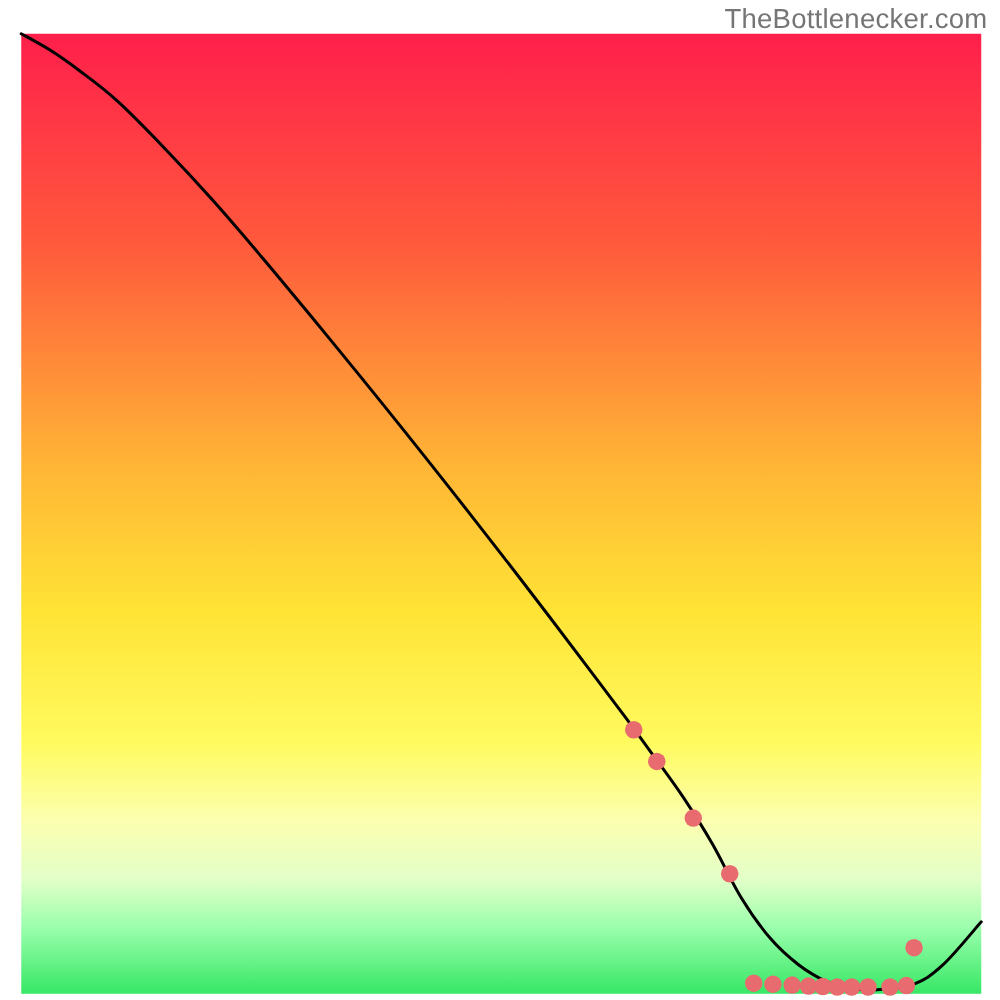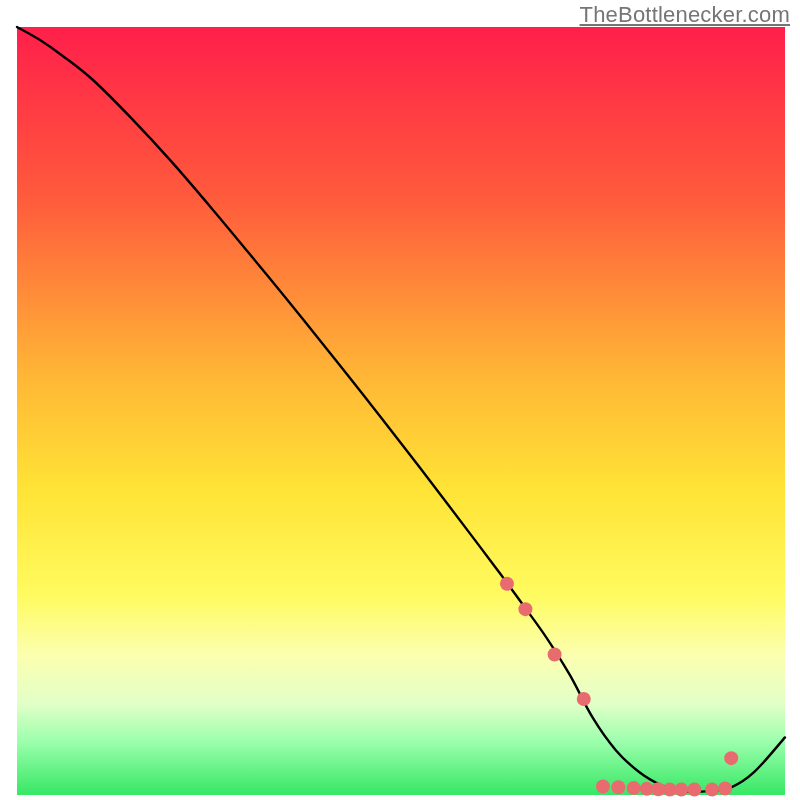--- a/index.html
+++ b/index.html
@@ -6,21 +6,20 @@
   html, body { width: 800px; height: 800px; overflow: hidden; background: #fff; }
   .wrap { position: relative; width: 800px; height: 800px; }
   .attribution {
     position: absolute;
     top: 2px;
     right: 10px;
     font-family: Arial, Helvetica, sans-serif;
     font-size: 22px;
     color: #757575;
     letter-spacing: 0.2px;
-    text-decoration: underline;
   }
   .plot {
     position: absolute;
     left: 17px;
     top: 27px;
     width: 768px;
     height: 768px;
     background: linear-gradient(to bottom,
       #ff1f4b 0%,
       #ff5a3c 22%,

